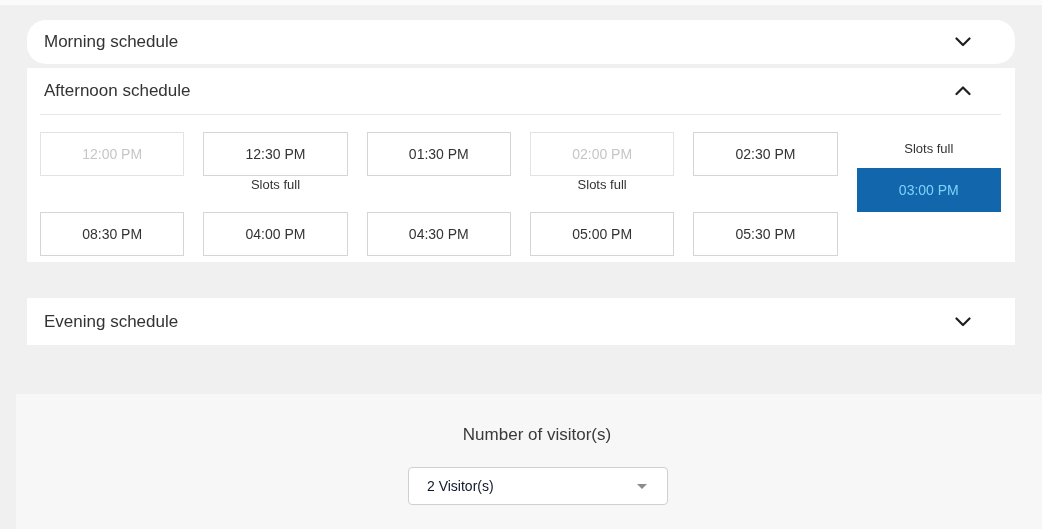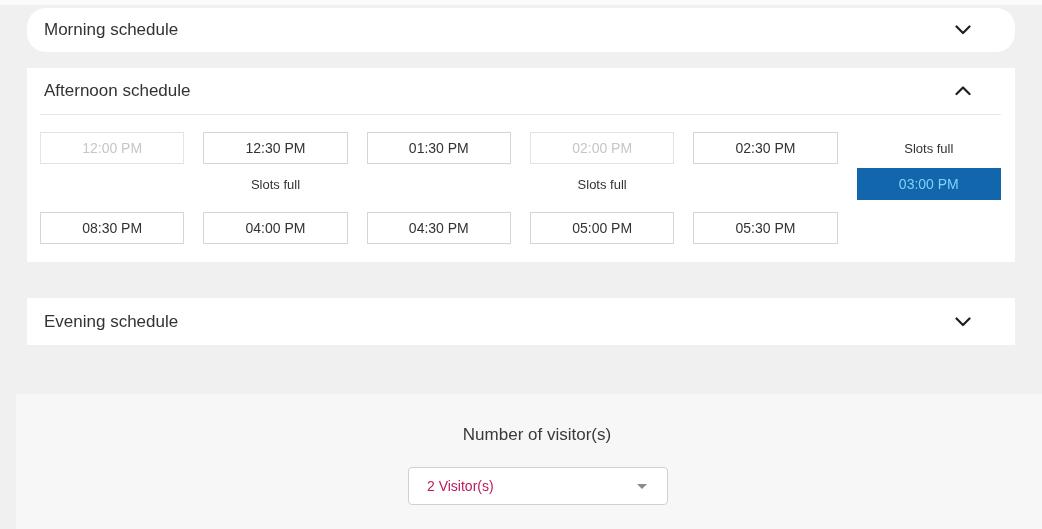--- a/index.html
+++ b/index.html
@@ -12,42 +12,42 @@
     overflow: hidden;
   }
   .top-edge {
     position: absolute; top: 0; left: 0;
     width: 100%; height: 5px; background: #fbfbfb;
   }
   .card {
     position: absolute; left: 27px; width: 988px;
     background: #ffffff;
   }
-  #card-morning   { top: 8px;  height: 44px; border-radius: 19px; }
+  #card-morning   { top: 20px;  height: 44px; border-radius: 19px; }
   #card-afternoon { top: 68px;  height: 194px; }
   #card-evening   { top: 298px; height: 47px; }
   .card-header {
     display: flex; align-items: center; justify-content: space-between;
     padding: 0 44px 0 17px;
     cursor: pointer;
   }
   #card-morning .card-header, #card-evening .card-header { height: 100%; }
   #card-afternoon .card-header { height: 46px; }
   .card-title { font-size: 17px; color: #333333; }
   .chev { display: block; }
   .divider { height: 1px; background: #e7e7e7; margin: 0 14px 0 13px; }
   .slots {
     display: grid;
     grid-template-columns: repeat(6, 1fr);
     grid-template-rows: 36px 44px 36px;
     column-gap: 19px;
     padding: 17px 14px 0 13px;
   }
   .slot {
-    height: 32px;
+    height: 44px;
     border: 1px solid #d5d5d5;
     background: #ffffff;
     display: flex; align-items: center; justify-content: center;
     font-size: 14px; color: #333333;
     cursor: pointer;
   }
   .slot.full {
     border-color: #e3e3e3;
     color: #c6c6c6;
     cursor: default;
@@ -73,21 +73,21 @@
     font-size: 17px; color: #3a3a3a;
   }
   .dropdown {
     position: absolute; left: 392px; top: 73px;
     width: 260px; height: 38px;
     background: #ffffff;
     border: 1px solid #d0d0d0;
     border-radius: 4px;
     display: flex; align-items: center; justify-content: space-between;
     padding: 0 20px 0 18px;
-    font-size: 14px; color: #be185d;
+    font-size: 14px; color: #0f172a;
     cursor: pointer;
   }
   .caret {
     width: 0; height: 0;
     border-left: 5px solid transparent;
     border-right: 5px solid transparent;
     border-top: 5px solid #8b8b8b;
   }
 </style>
 </head>

